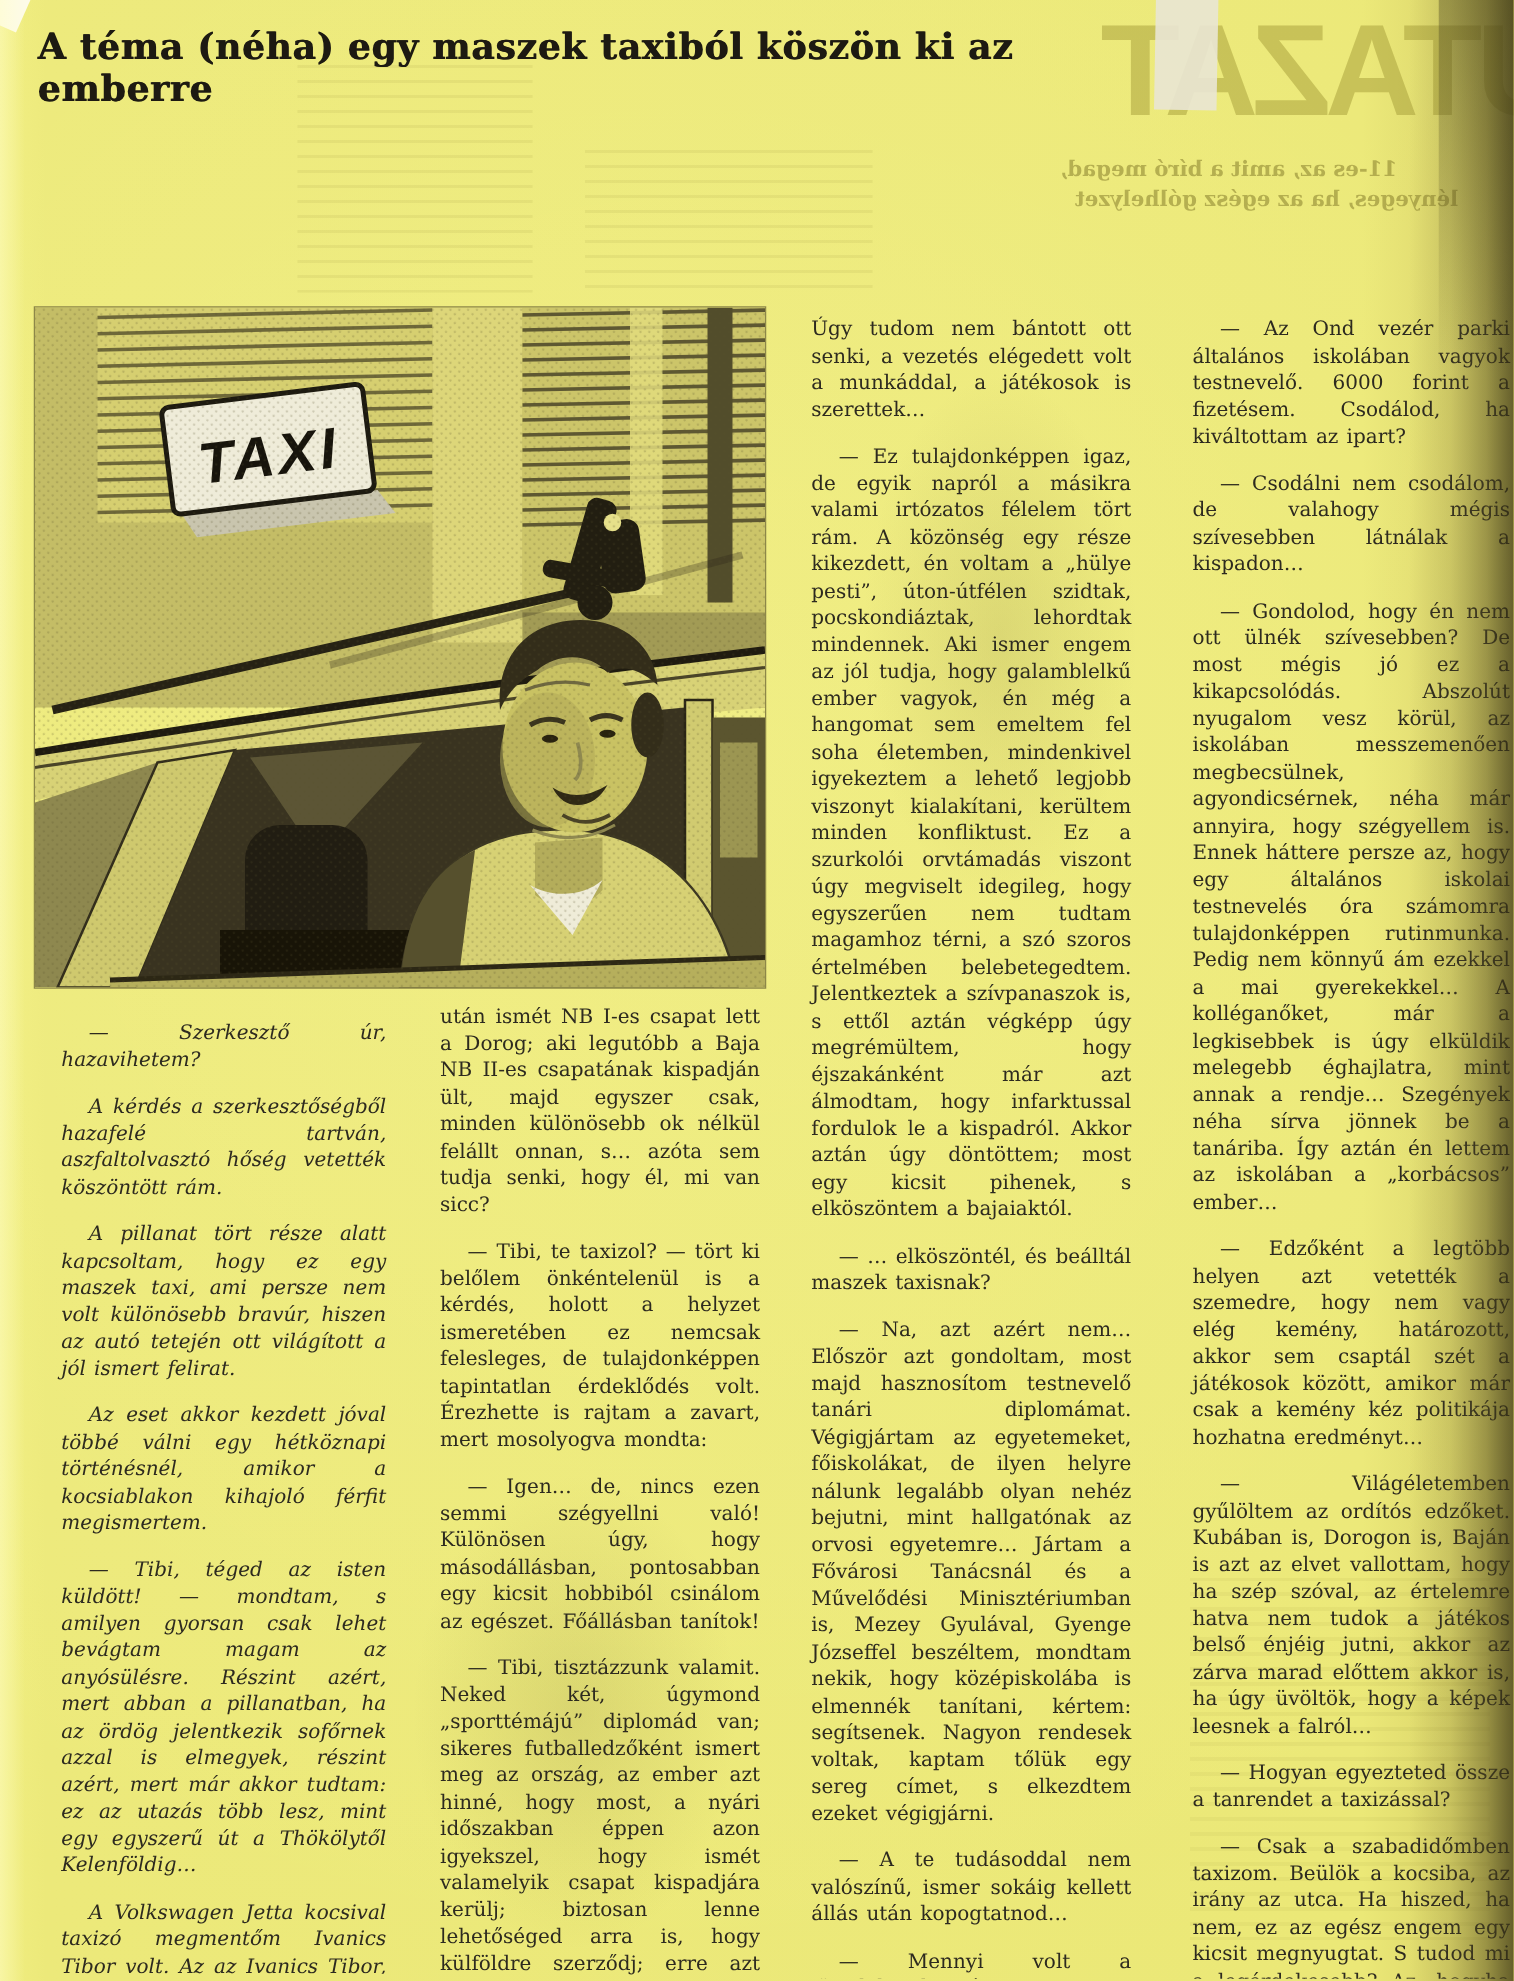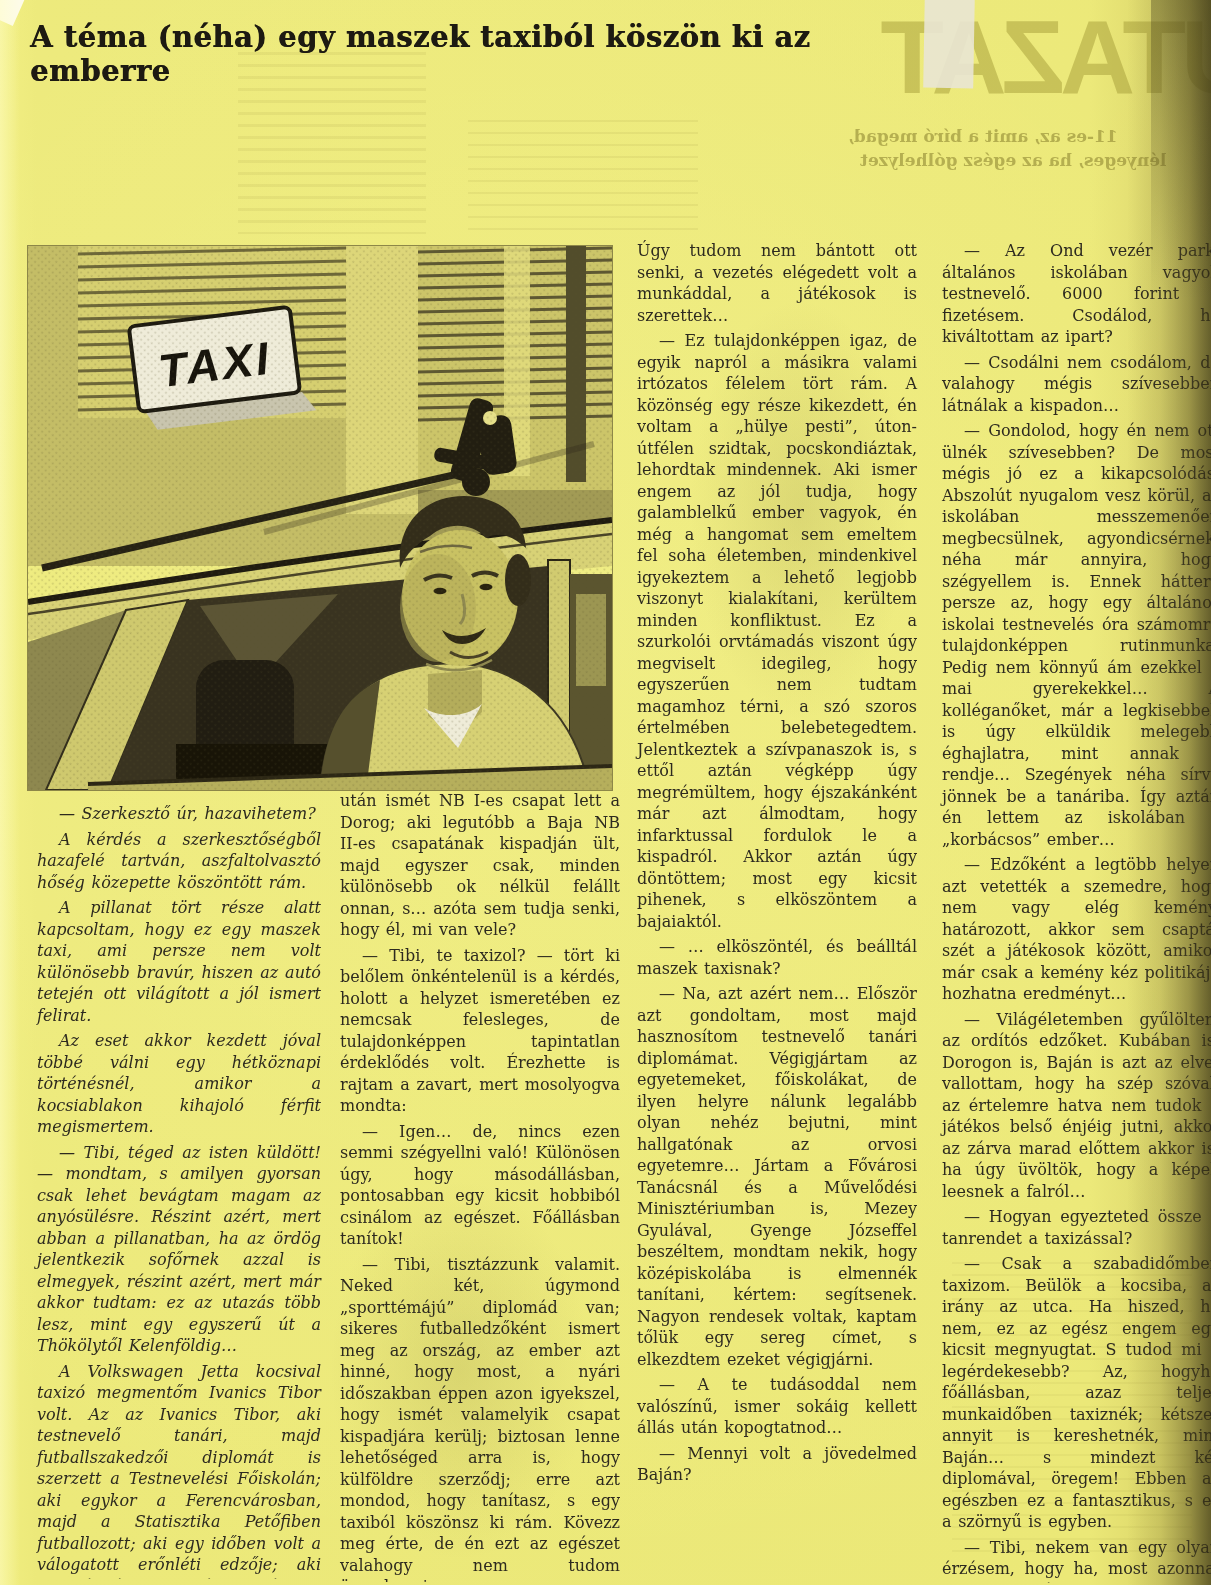--- a/index.html
+++ b/index.html
@@ -41,21 +41,21 @@
     opacity:.33;filter:blur(.5px);
   }
   .pale-band{position:absolute;left:924px;top:-4px;width:50px;height:92px;background:#e9e6d4;opacity:.9;transform:rotate(1deg);}
   .blotch{position:absolute;border-radius:50%;background:radial-gradient(closest-side, rgba(118,110,48,.16), rgba(0,0,0,0));}
   .photo{position:absolute;left:28px;top:246px;width:584px;height:544px;margin:0;}
   .photo svg{display:block;width:100%;height:100%;outline:1px solid #8d8748;}
   .col{
     position:absolute;overflow:hidden;
     font-size:16px;line-height:21.5px;text-align:justify;word-spacing:1.5px;
   }
-  .col p{margin:4px;text-indent:22px;}
+  .col p{margin:16px;text-indent:22px;}
   .col p.cont{text-indent:0;}
   .col1{left:33px;top:799px;width:292px;height:780px;font-style:italic;}
   .col2{left:336px;top:786px;width:288px;height:796px;}
   .col3{left:633px;top:236px;width:288px;height:1347px;}
   .col4{left:938px;top:236px;width:286px;height:1347px;}
   .curl{
     position:absolute;top:0;right:0;width:84px;height:1585px;pointer-events:none;
     background:linear-gradient(90deg, rgba(0,0,0,0) 0%, rgba(98,90,38,.16) 40%, rgba(84,76,32,.44) 74%, rgba(54,48,20,.68) 100%);
   }
   .curl-top{
@@ -187,29 +187,29 @@
 
       <path d="M60 538 L584 520 L584 544 L60 544 Z" fill="#b6af5c"></path>
       <path d="M60 538 L584 520" stroke="#2c2715" stroke-width="4" fill="none"></path>
 
       <rect x="0" y="0" width="584" height="544" fill="url(#ht)" opacity=".22"></rect>
     </svg>
   </figure>
 
   <div class="col col1">
     <p>— Szerkesztő úr, hazavihetem?</p>
-    <p>A kérdés a szerkesztőségből hazafelé tartván, aszfaltolvasztó hőség közepette köszöntött rám.</p>
+    <p>A kérdés a szerkesztőségből hazafelé tartván, aszfaltolvasztó hőség vetették köszöntött rám.</p>
     <p>A pillanat tört része alatt kapcsoltam, hogy ez egy maszek taxi, ami persze nem volt különösebb bravúr, hiszen az autó tetején ott világított a jól ismert felirat.</p>
     <p>Az eset akkor kezdett jóval többé válni egy hétköznapi történésnél, amikor a kocsiablakon kihajoló férfit megismertem.</p>
     <p>— Tibi, téged az isten küldött! — mondtam, s amilyen gyorsan csak lehet bevágtam magam az anyósülésre. Részint azért, mert abban a pillanatban, ha az ördög jelentkezik sofőrnek azzal is elmegyek, részint azért, mert már akkor tudtam: ez az utazás több lesz, mint egy egyszerű út a Thökölytől Kelenföldig…</p>
     <p>A Volkswagen Jetta kocsival taxizó megmentőm Ivanics Tibor volt. Az az Ivanics Tibor, aki testnevelő tanári, majd futballszakedzői diplomát is szerzett a Testnevelési Főiskolán; aki egykor a Ferencvárosban, majd a Statisztika Petőfiben futballozott; aki egy időben volt a válogatott erőnléti edzője; aki hosszú és eredményes éveket töltött el trénerként Kubában; akinek szakvezetésével hosszú idő</p>
   </div>
 
   <div class="col col2">
-    <p class="cont">után ismét NB I-es csapat lett a Dorog; aki legutóbb a Baja NB II-es csapatának kispadján ült, majd egyszer csak, minden különösebb ok nélkül felállt onnan, s… azóta sem tudja senki, hogy él, mi van vele?</p>
+    <p class="cont">után ismét NB I-es csapat lett a Dorog; aki legutóbb a Baja NB II-es csapatának kispadján ült, majd egyszer csak, minden különösebb ok nélkül felállt onnan, s… azóta sem tudja senki, hogy él, mi van sicc?</p>
     <p>— Tibi, te taxizol? — tört ki belőlem önkéntelenül is a kérdés, holott a helyzet ismeretében ez nemcsak felesleges, de tulajdonképpen tapintatlan érdeklődés volt. Érezhette is rajtam a zavart, mert mosolyogva mondta:</p>
     <p>— Igen… de, nincs ezen semmi szégyellni való! Különösen úgy, hogy másodállásban, pontosabban egy kicsit hobbiból csinálom az egészet. Főállásban tanítok!</p>
     <p>— Tibi, tisztázzunk valamit. Neked két, úgymond „sporttémájú” diplomád van; sikeres futballedzőként ismert meg az ország, az ember azt hinné, hogy most, a nyári időszakban éppen azon igyekszel, hogy ismét valamelyik csapat kispadjára kerülj; biztosan lenne lehetőséged arra is, hogy külföldre szerződj; erre azt mondod, hogy tanítasz, s egy taxiból köszönsz ki rám. Kövezz meg érte, de én ezt az egészet valahogy nem tudom összehozni…</p>
     <p>— Pedig nagyon egyszerű. Egy kicsit elegem lett az edzősködésből.</p>
 
   </div>
 
   <div class="col col3">
     <p class="cont">Úgy tudom nem bántott ott senki, a vezetés elégedett volt a munkáddal, a játékosok is szerettek…</p>
     <p>— Ez tulajdonképpen igaz, de egyik napról a másikra valami irtózatos félelem tört rám. A közönség egy része kikezdett, én voltam a „hülye pesti”, úton-útfélen szidtak, pocskondiáztak, lehordtak mindennek. Aki ismer engem az jól tudja, hogy galamblelkű ember vagyok, én még a hangomat sem emeltem fel soha életemben, mindenkivel igyekeztem a lehető legjobb viszonyt kialakítani, kerültem minden konfliktust. Ez a szurkolói orvtámadás viszont úgy megviselt idegileg, hogy egyszerűen nem tudtam magamhoz térni, a szó szoros értelmében belebetegedtem. Jelentkeztek a szívpanaszok is, s ettől aztán végképp úgy megrémültem, hogy éjszakánként már azt álmodtam, hogy infarktussal fordulok le a kispadról. Akkor aztán úgy döntöttem; most egy kicsit pihenek, s elköszöntem a bajaiaktól.</p>

